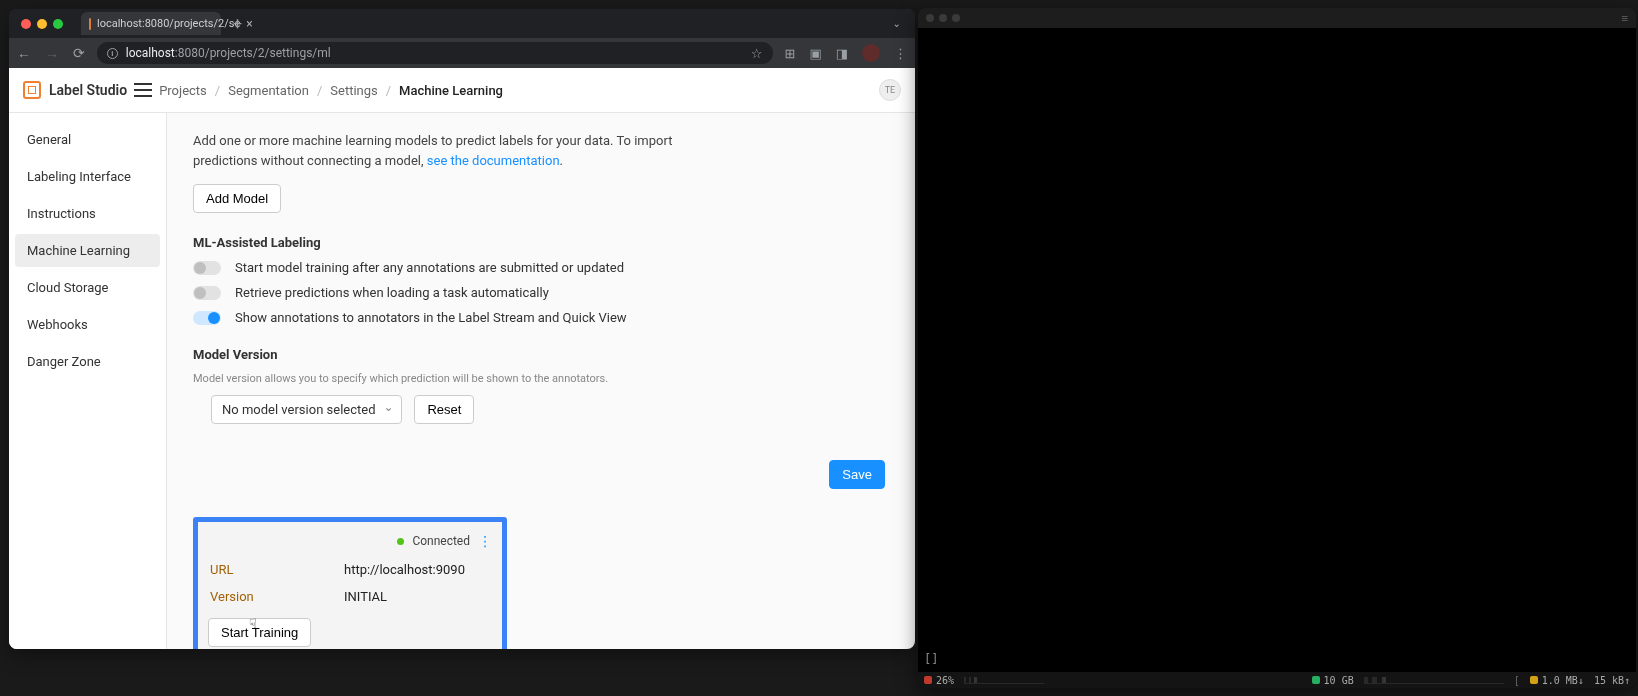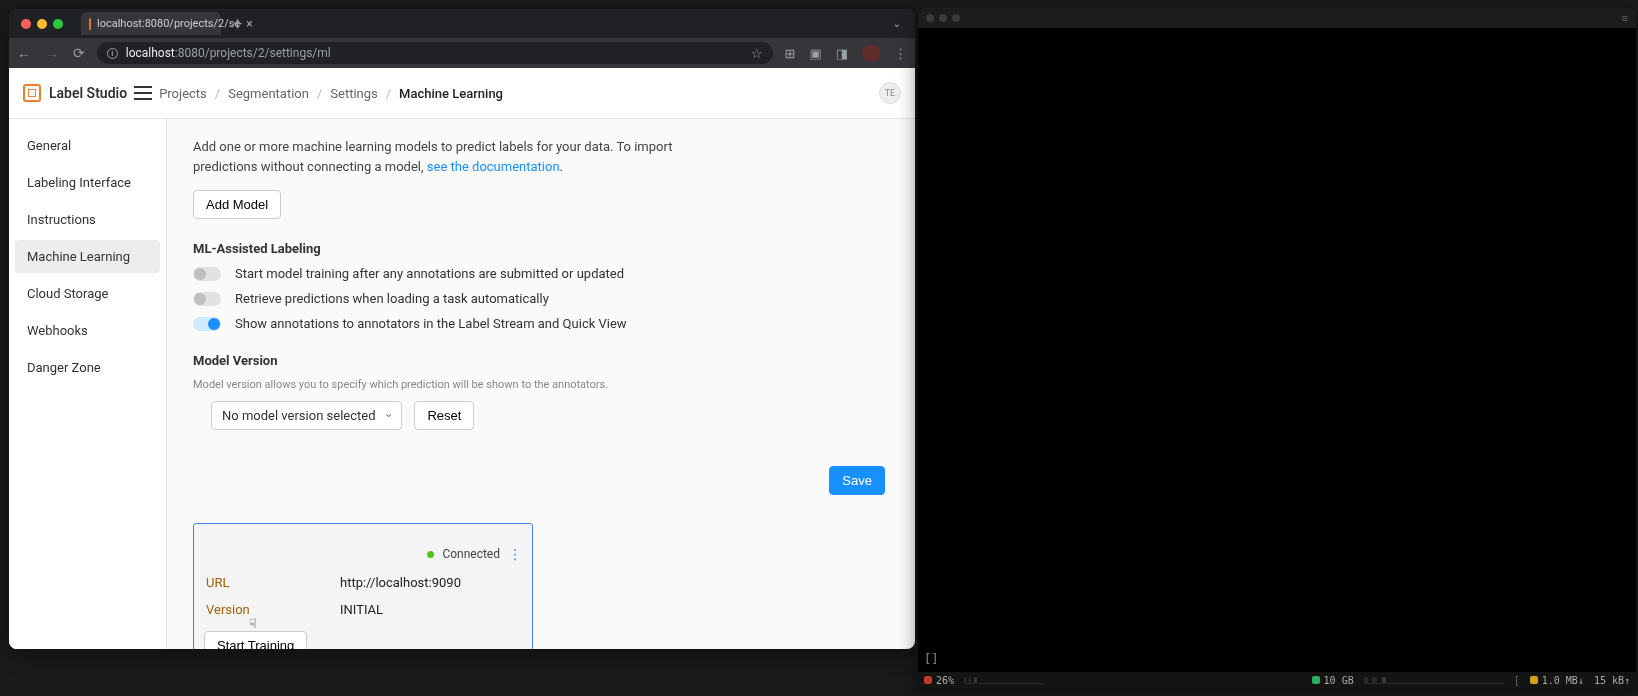--- a/index.html
+++ b/index.html
@@ -64,21 +64,21 @@
   .omnibox .star { font-size:13px; color:#9aa0a6; }
   .actions { display:flex; gap:14px; align-items:center;}
   .actions span { font-size:13px; }
   .actions .avatar-dot { width:18px;height:18px;border-radius:50%;background:#5f2b2b; }
   
   .page {
     background:#fafafa; height: calc(100% - 59px); display:flex; flex-direction:column;
     color:#333;
   }
   .appbar {
-    height:51px; border-bottom:1px solid #e5e5e5; display:flex;
+    height:45px; border-bottom:1px solid #e5e5e5; display:flex;
     align-items:center; padding:0 14px; gap:7px; background:#fff;
   }
   .brand { display:flex; align-items:center; gap:8px; font-weight:600; font-size:14px;}
   .brand .logo { width:18px;height:18px;border:2px solid #f08030;border-radius:3px; position:relative;}
   .brand .logo::after{content:"";position:absolute;inset:3px;border:1px solid #f08030;}
   .hamburger { width:18px; height:14px; display:flex; flex-direction:column; justify-content:space-between; cursor:pointer;}
   .hamburger div{height:2px;background:#333;}
   .breadcrumbs { display:flex; gap:8px; color:#666; font-size:13px; align-items:center;}
   .breadcrumbs .sep{color:#bbb;}
   .breadcrumbs .crumb.active{color:#222;font-weight:500;}
@@ -115,22 +115,22 @@
   .switch.on{background:#cfe7ff;}
   .switch.on .knob{left:15px;background:#1890ff;}
   .row{display:flex;gap:12px;align-items:center;padding-left:18px;}
   .select{
     border:1px solid #ccc;background:#fff;border-radius:4px;padding:6px 26px 6px 10px;
     font-size:13px;color:#333;min-width:190px;position:relative;cursor:pointer;
   }
   .select::after{content:"⌄";position:absolute;right:8px;top:4px;color:#888;font-size:12px;}
   .save-row{display:flex;justify-content:flex-end;margin-top:36px; max-width:692px;}
   .ml-card{
-    margin-top:28px;width:340px;background:#f4f4f4;border:1px solid #3b82f6;border-radius:3px;
-    padding:21px 0;
+    margin-top:28px;width:314px;background:#f4f4f4;border:5px solid #3b82f6;border-radius:3px;
+    padding:10px 0;
   }
   .ml-card .head{display:flex;justify-content:flex-end;align-items:center;gap:8px;padding:2px 10px 8px;font-size:12px;color:#444;}
   .status-dot{width:7px;height:7px;border-radius:50%;background:#52c41a;}
   .kebab{font-size:14px;color:#1890ff;cursor:pointer;letter-spacing:0; line-height:10px;}
   .kv{display:flex;padding:6px 12px;font-size:13px;}
   .kv .k{width:110px;color:#a16207;}
   .kv .v{color:#222;margin-left:24px;}
   .ml-card .foot{padding:8px 10px 2px;}
   .cursor-hand{position:absolute; left:240px; top:607px; font-size:13px; color:#222; pointer-events:none;}
   

